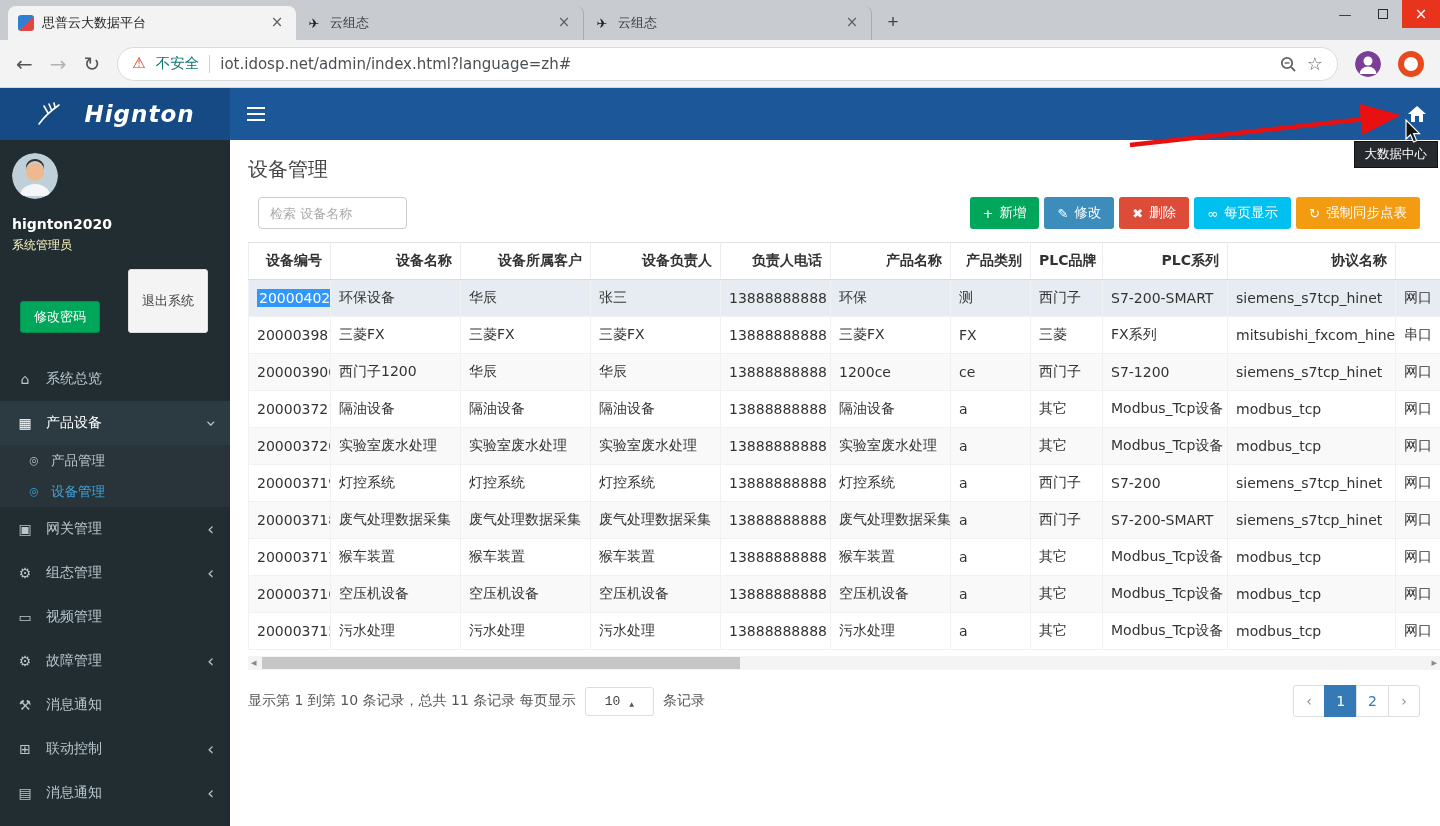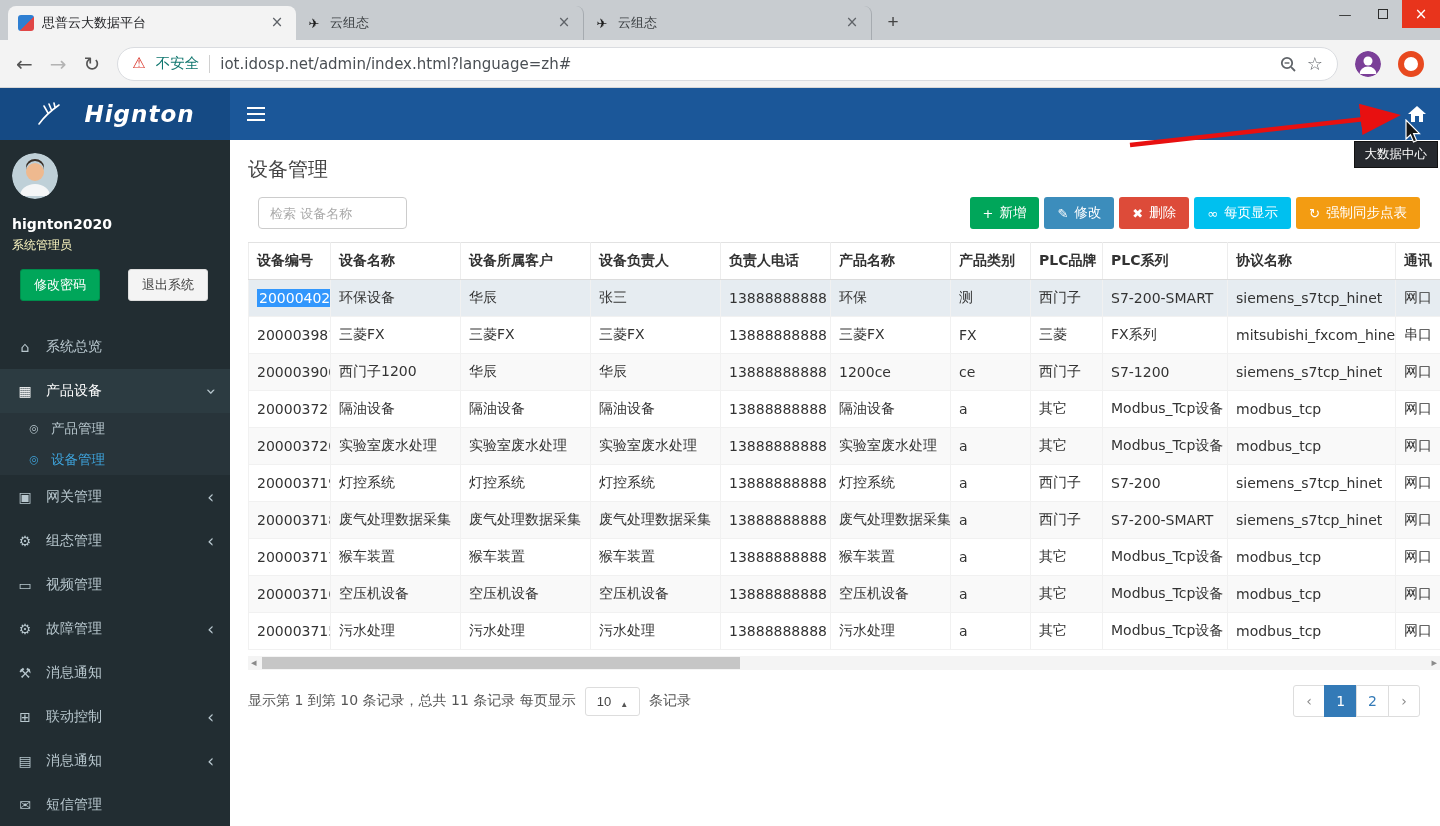--- a/index.html
+++ b/index.html
@@ -45,21 +45,21 @@
   .hspacer{flex:1;}
   .homebtn{width:46px;display:flex;align-items:center;justify-content:center;cursor:pointer;}
 
   
   .sidebar{position:absolute;top:140px;left:0;width:230px;bottom:0;background:var(--sidebar-dark,#222d32);}
   .userpanel{display:flex;gap:12px;padding:13px 12px 6px;flex-direction:column;}
   .avatar{width:46px;height:46px;border-radius:50%;overflow:hidden;flex:none;cursor:pointer;}
   .uname{color:#fff;font-size:14px;font-weight:bold;padding-top:5px;}
   .urole{color:#fef9c3;font-size:12px;margin-top:5px;}
   .sidebtns{display:flex;gap:28px;padding:9px 16px 12px 20px;}
-  .btn-green{background:#00a65a;border:1px solid #008d4c;color:#fff;padding:6px 13px;border-radius:3px;font-size:13px;cursor:pointer;font-family:inherit;}
+  .btn-green{background:#00a65a;border:1px solid #008d4c;color:#fff;padding:6px 13px;border-radius:3px;font-size:13px;cursor:pointer;font-family:inherit;margin-top:32px;}
   .btn-default{background:#f4f4f4;border:1px solid #ddd;color:#444;padding:6px 13px;border-radius:3px;font-size:13px;cursor:pointer;font-family:inherit;}
   .menu{list-style:none;margin-top:12px;}
   .menu-item{height:44px;display:flex;align-items:center;gap:12px;padding:0 16px;color:#b8c7ce;font-size:14px;position:relative;cursor:pointer;}
   .menu-item.expanded{background:#2c3b41;color:#fff;}
   .mi-icon{width:18px;text-align:center;font-size:14px;flex:none;}
   .chevron{position:absolute;right:16px;font-size:17px;color:#b8c7ce;line-height:1;}
   .chevron.down{transform:rotate(-90deg);}
   .submenu{list-style:none;background:#28343a;}
   .submenu-item{height:31px;display:flex;align-items:center;gap:10px;padding:0 16px 0 27px;color:#b8c7ce;font-size:13.5px;cursor:pointer;}
   .submenu-item .mi-icon{font-size:11px;width:14px;}
@@ -70,34 +70,34 @@
   .ptitle{font-size:20px;font-weight:normal;color:#444;padding:16px 0 0 18px;}
   .controls{display:flex;justify-content:space-between;align-items:center;padding:14px 20px 0 28px;}
   .search{width:149px;height:32px;border:1px solid #ccc;border-radius:4px;padding:0 11px;font-size:13px;color:#555;outline:none;font-family:inherit;}
   .search::placeholder{color:#a9a9a9;}
   .toolbar{display:flex;gap:5px;}
   .tb-btn{display:flex;align-items:center;gap:6px;border:none;color:#fff;font-size:13.5px;padding:0 13px;height:32px;border-radius:3px;cursor:pointer;font-family:inherit;}
   .tb-icon{font-size:13px;line-height:1;}
 
   .tablewrap{margin:13px 0 0 18px;overflow:hidden;}
   .dtable{border-collapse:collapse;table-layout:fixed;width:1237px;font-size:14px;color:#333;}
-  .dtable th{font-weight:bold;text-align:left;padding:9px 8px;border:1px solid #ededed;border-top-color:#e2e2e2;border-bottom-color:#dcdcdc;background:#fff;white-space:nowrap;overflow:hidden;cursor:pointer;}
+  .dtable th{font-weight:bold;text-align:right;padding:9px 8px;border:1px solid #ededed;border-top-color:#e2e2e2;border-bottom-color:#dcdcdc;background:#fff;white-space:nowrap;overflow:hidden;cursor:pointer;}
   .dtable td{padding:9px 8px;border:1px solid #f1f1f1;white-space:nowrap;overflow:hidden;}
   .dtable tr.striped{background:#f9f9f9;}
   .dtable tr.selected{background:#e6ecf1;}
   .hl{background:var(--selection-blue,#3297fd);color:#fff;padding:1px 2px;}
 
   .hscroll{margin:6px 0 0 18px;height:14px;background:#f4f4f4;position:relative;}
   .thumb{position:absolute;left:14px;top:1px;height:12px;width:478px;background:#c6c6c6;cursor:pointer;}
   .sarr{position:absolute;top:0;font-size:11px;color:#8a8a8a;line-height:14px;cursor:pointer;}
   .sarr.left{left:3px;}.sarr.right{right:3px;}
 
   .pagerow{display:flex;justify-content:space-between;align-items:center;padding:15px 20px 0 18px;color:#555;font-size:14px;}
   .pageinfo{display:flex;align-items:center;gap:9px;}
-  .pagesize{display:inline-flex;align-items:flex-end;gap:9px;background:#fff;border:1px solid #ddd;border-radius:3px;padding:6px 11px;font-size:13px;color:#444;cursor:pointer;font-family:Liberation Sans, sans-serif;}
+  .pagesize{display:inline-flex;align-items:flex-end;gap:9px;background:#fff;border:1px solid #ddd;border-radius:3px;padding:6px 19px;font-size:13px;color:#444;cursor:pointer;font-family:Liberation Mono, monospace;}
   .caret{font-size:8px;color:#555;line-height:1;}
   .pages{list-style:none;display:flex;}
   .page-btn{min-width:32px;height:32px;display:flex;align-items:center;justify-content:center;border:1px solid #ddd;margin-left:-1px;color:#337ab7;background:#fff;font-size:14px;cursor:pointer;padding:0 11px;}
   .page-btn.prev,.page-btn.next{color:#8a8a8a;}
   .page-btn.prev{border-radius:3px 0 0 3px;margin-left:0;}
   .page-btn.next{border-radius:0 3px 3px 0;}
   .page-btn.active{background:#337ab7;border-color:#337ab7;color:#fff;}
 
   
   .arrow-svg{position:absolute;left:1080px;top:95px;width:350px;height:70px;z-index:40;pointer-events:none;}

